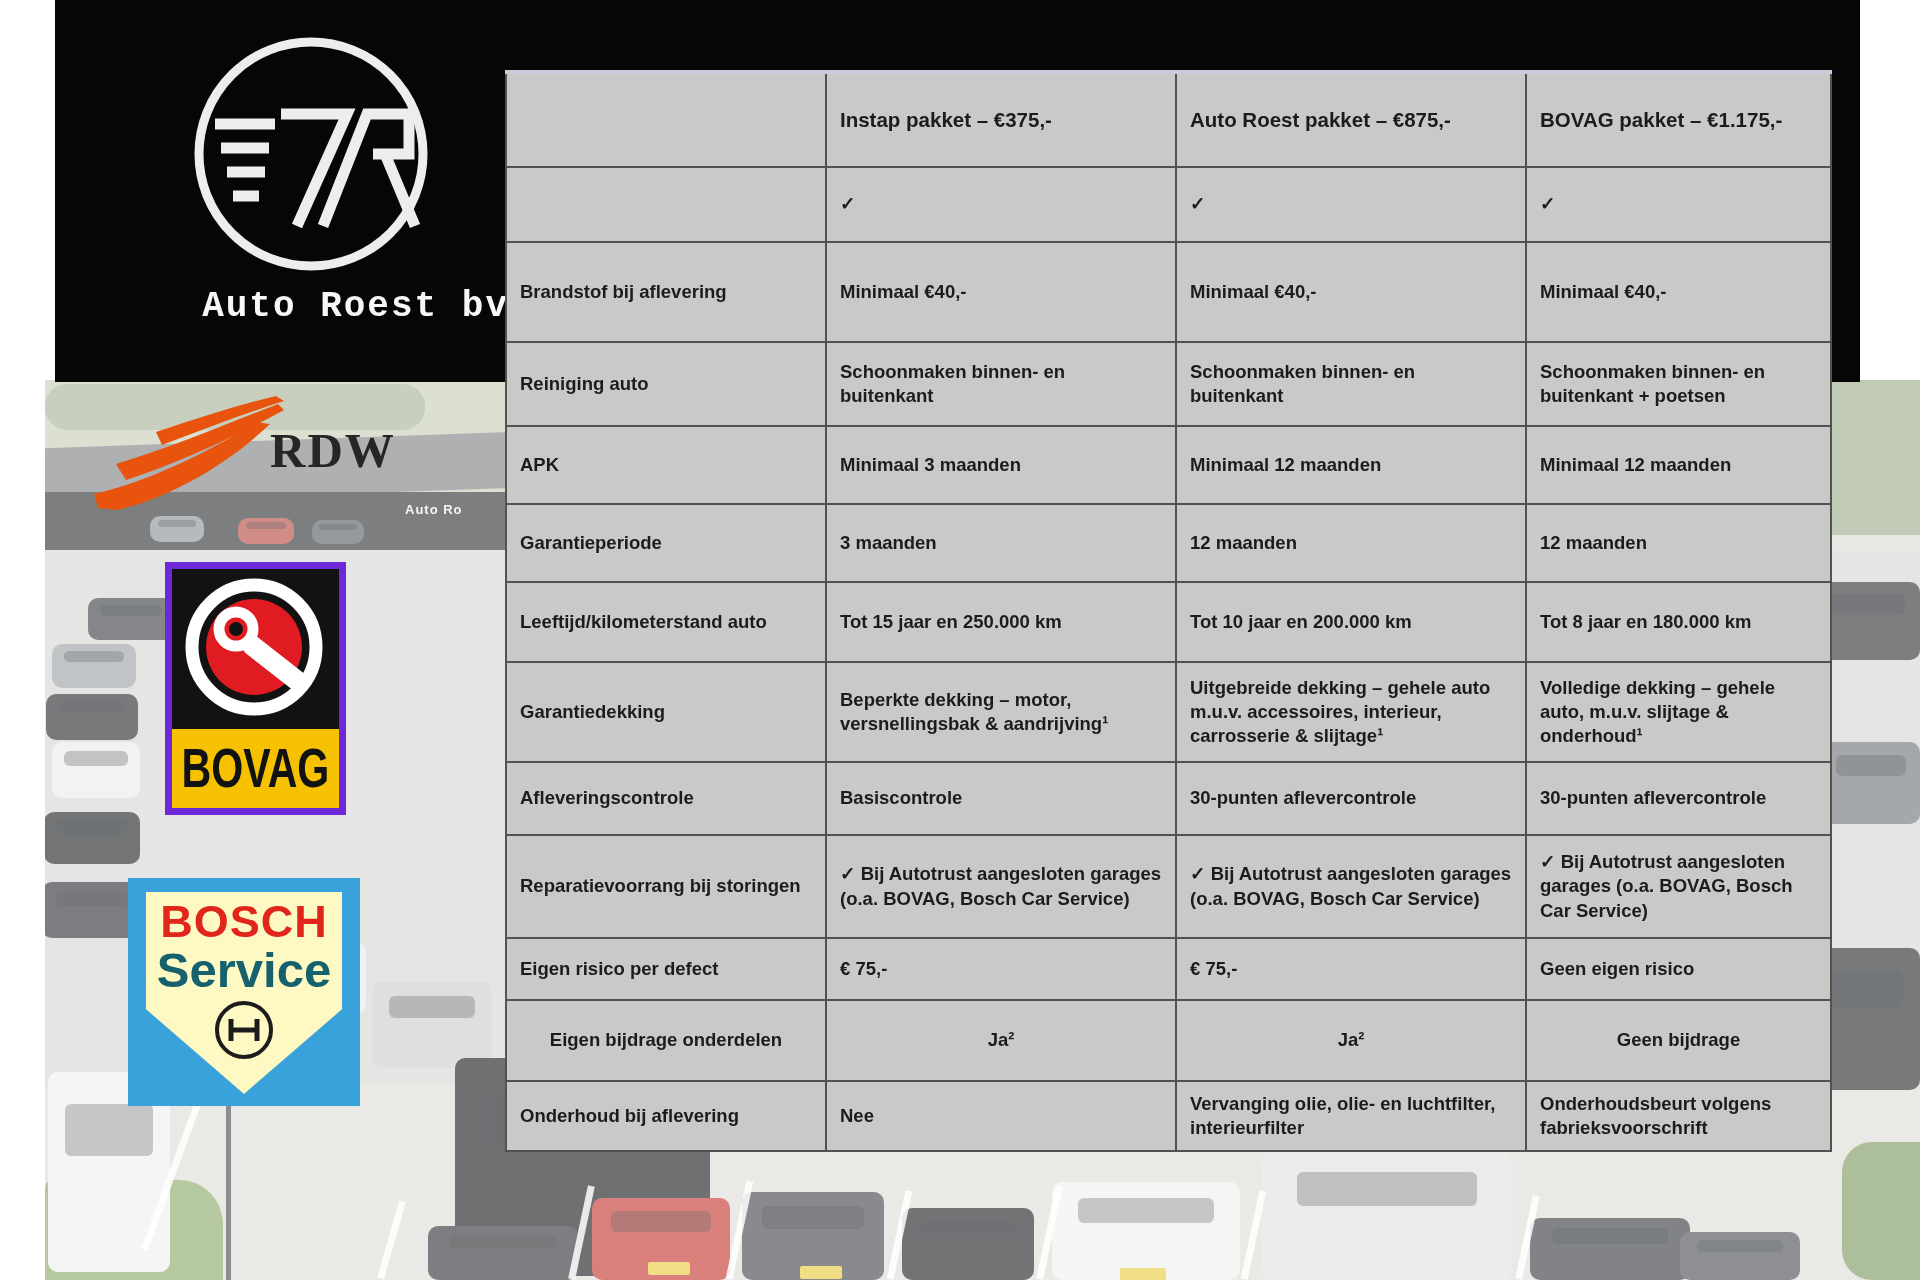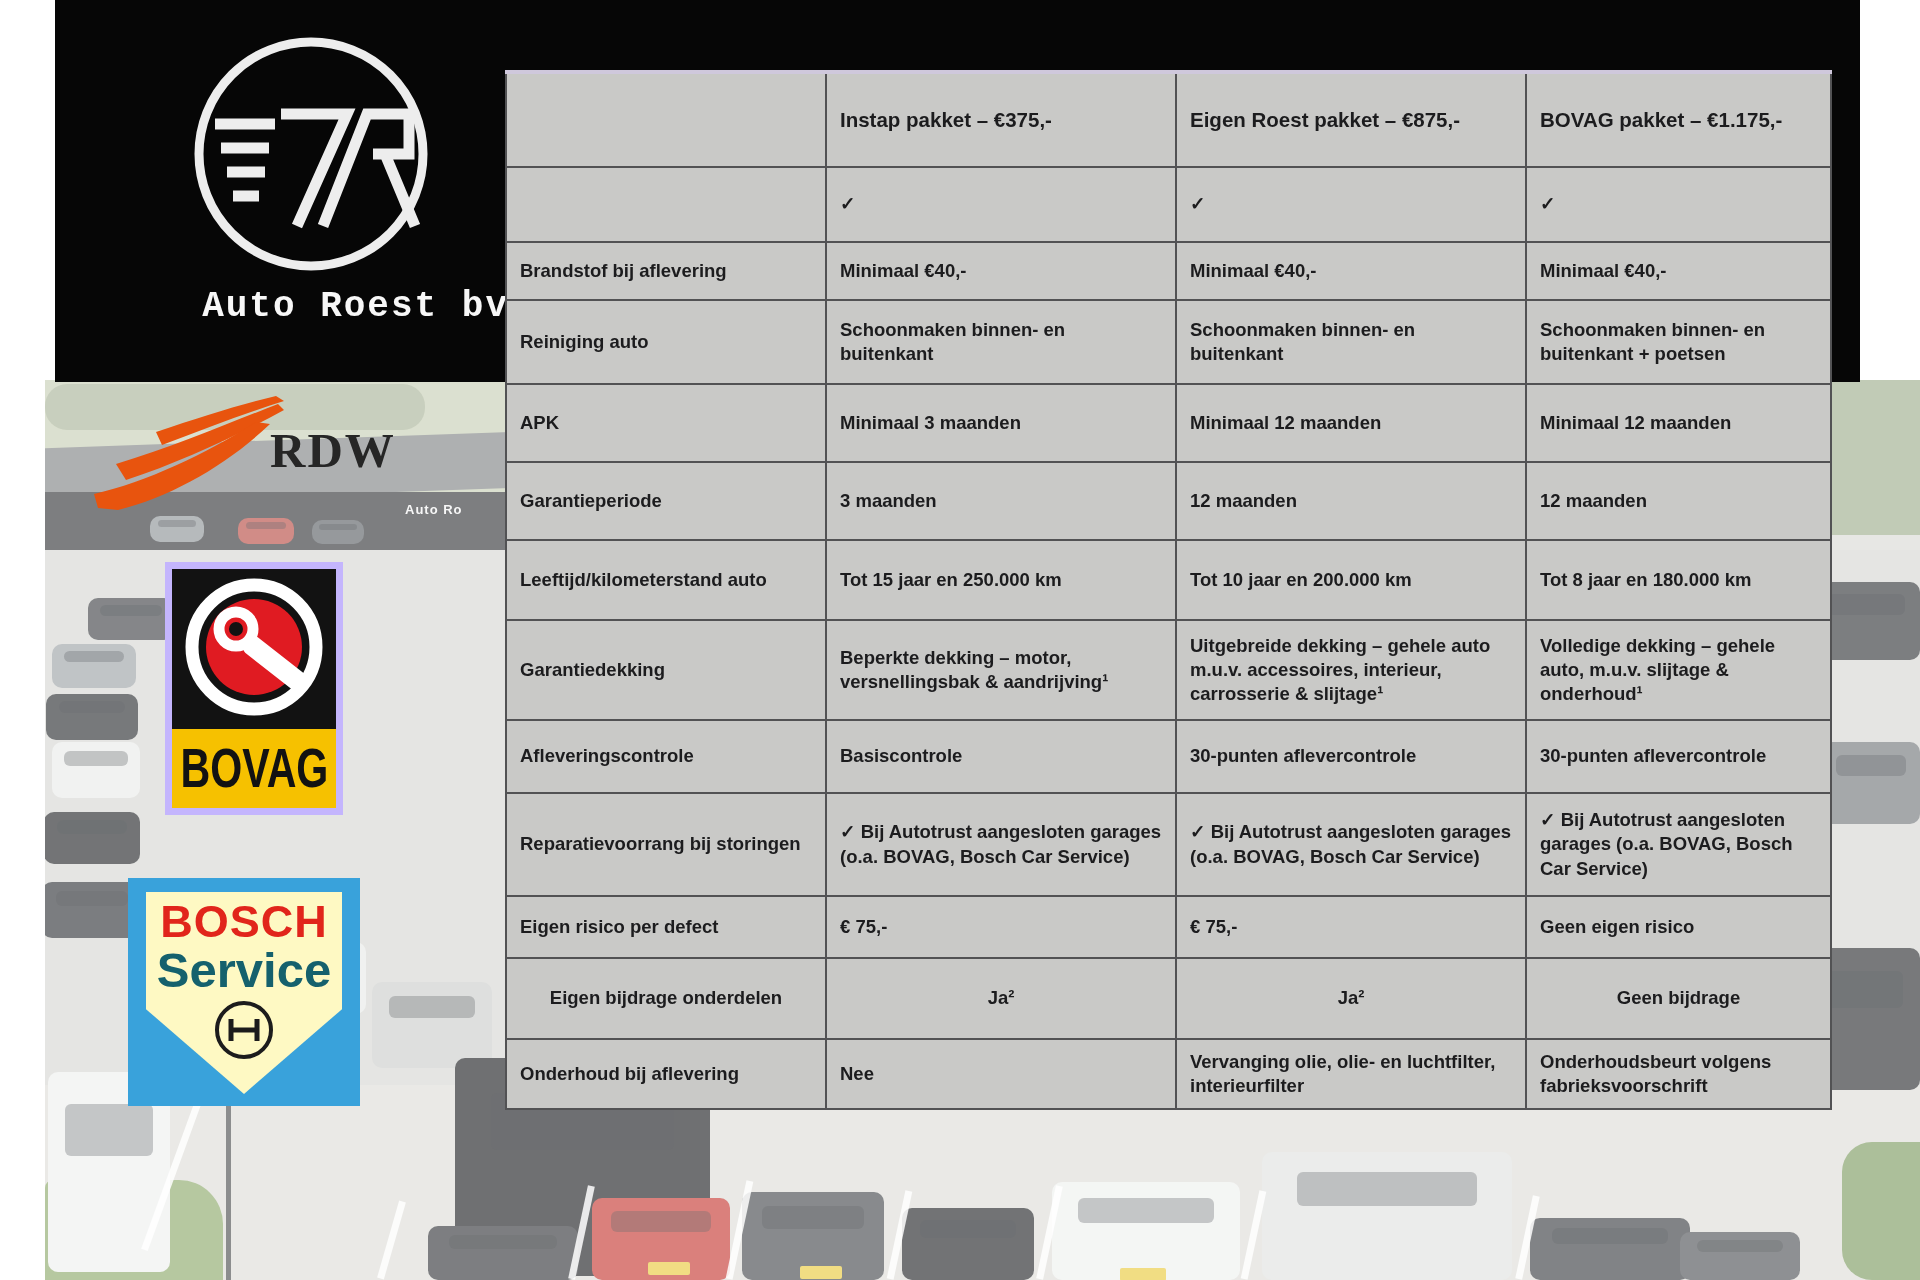--- a/index.html
+++ b/index.html
@@ -34,21 +34,21 @@
   .ar-logo{position:absolute;left:126px;top:26px;}
   .company{position:absolute;left:74px;top:286px;width:380px;text-align:right;
            color:#f7f7f7;font-size:36px;font-weight:bold;letter-spacing:2px;font-family:Liberation Mono, monospace;}
 
   
   .rdw{position:absolute;left:86px;top:396px;width:330px;height:130px;}
   .rdw-text{position:absolute;left:184px;top:26px;font-family:"Liberation Serif",serif;
             font-weight:bold;font-size:49px;color:#262626;letter-spacing:2px;}
 
   
-  .bovag{position:absolute;left:165px;top:562px;width:178px;height:253px;background:#c4b5fd;}
+  .bovag{position:absolute;left:165px;top:562px;width:158px;height:253px;background:#6d28d9;padding-left:23px;}
   .bovag-top{position:absolute;left:7px;top:7px;right:7px;height:160px;background:#121212;}
   .bovag-band{position:absolute;left:7px;bottom:7px;right:7px;top:167px;background:#f6c100;
               display:flex;align-items:center;justify-content:center;}
   .bovag-word{font-size:42px;font-weight:bold;color:#121212;transform:scale(.98,1.3);letter-spacing:0;}
 
   
   .bosch{position:absolute;left:128px;top:878px;width:232px;height:228px;background:#39a2db;}
   .bosch-shield{position:absolute;left:18px;right:18px;top:14px;bottom:12px;background:#fef9c3;
                 clip-path:polygon(0 0,100% 0,100% 58%,50% 100%,0 58%);text-align:center;}
   .bosch-word1{margin-top:4px;font-size:45px;font-weight:bold;color:#e1251b;letter-spacing:1px;}
@@ -174,32 +174,32 @@
     <colgroup>
       <col style="width:320px">
         <col style="width:350px">
         <col style="width:350px">
         <col style="width:305px">
     </colgroup>
     <thead>
       <tr style="height:95px">
         <th></th>
         <th>Instap pakket – €375,-</th>
-        <th>Eigen Roest pakket – €875,-</th>
+        <th>Auto Roest pakket – €875,-</th>
         <th>BOVAG pakket – €1.175,-</th>
       </tr>
     </thead>
     <tbody id="tbody">
         <tr style="height: 75px;">
           <td></td>
           <td>✓</td>
           <td>✓</td>
           <td>✓</td>
         </tr>
-        <tr style="height: 58px;">
+        <tr style="height: 100px;">
           <td>Brandstof bij aflevering</td>
           <td>Minimaal €40,-</td>
           <td>Minimaal €40,-</td>
           <td>Minimaal €40,-</td>
         </tr>
         <tr style="height: 84px;">
           <td>Reiniging auto</td>
           <td>Schoonmaken binnen- en buitenkant</td>
           <td>Schoonmaken binnen- en buitenkant</td>
           <td>Schoonmaken binnen- en buitenkant + poetsen</td>

